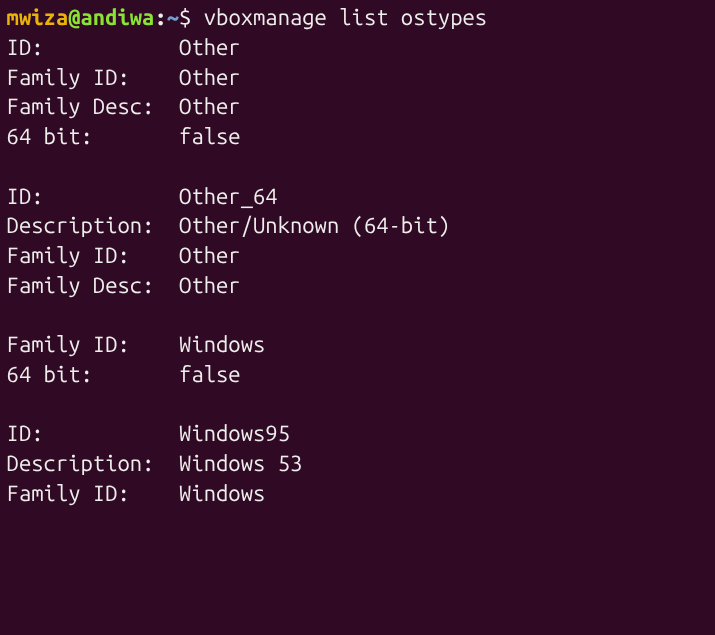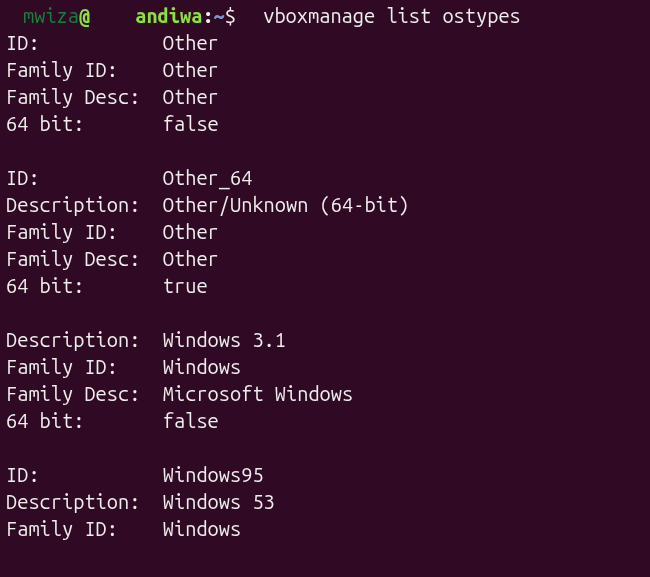--- a/index.html
+++ b/index.html
@@ -11,50 +11,47 @@
   }
   body {
     background: #300a24;
     font-family: "Ubuntu Mono", "DejaVu Sans Mono", "Consolas", monospace;
     font-size: 20px;
     line-height: 27px;
     color: #eeeeec;
     padding: 2px 6px;
     box-sizing: border-box;
   }
-  .prompt-user { color: #15803d; font-weight: normal; margin-left: 17px; }
-  .prompt-host { color: #8ae234; font-weight: bold; margin-left: 45px; }
+  .prompt-user { color: #eab308; font-weight: bold; }
+  .prompt-host { color: #8ae234; font-weight: bold; }
   .prompt-at   { color: #8ae234; font-weight: bold; }
   .prompt-colon{ color: #eeeeec; font-weight: bold; }
   .prompt-path { color: #729fcf; font-weight: bold; }
   .prompt-dollar{ color: #eeeeec; }
-  .cmd { color: #eeeeec; margin-left: 16px; }
+  .cmd { color: #eeeeec; }
   .line { white-space: pre; }
   .key { display: inline-block; }
   .val { display: inline-block; text-align: center; }
   .spacer { height: 27px; }
 </style>
 </head>
 <body>
 
 <div class="line"><span class="prompt-user">mwiza</span><span class="prompt-at">@</span><span class="prompt-host">andiwa</span><span class="prompt-colon">:</span><span class="prompt-path">~</span><span class="prompt-dollar">$</span> <span class="cmd">vboxmanage list ostypes</span></div>
 
 <div id="output">
     <div class="line"><span class="key">ID:           </span><span class="val">Other</span></div>
     <div class="line"><span class="key">Family ID:    </span><span class="val">Other</span></div>
     <div class="line"><span class="key">Family Desc:  </span><span class="val">Other</span></div>
     <div class="line"><span class="key">64 bit:       </span><span class="val">false</span></div>
     <div class="spacer"></div>
     <div class="line"><span class="key">ID:           </span><span class="val">Other_64</span></div>
     <div class="line"><span class="key">Description:  </span><span class="val">Other/Unknown (64-bit)</span></div>
     <div class="line"><span class="key">Family ID:    </span><span class="val">Other</span></div>
     <div class="line"><span class="key">Family Desc:  </span><span class="val">Other</span></div>
-    <div class="line"><span class="key">64 bit:       </span><span class="val">true</span></div>
     <div class="spacer"></div>
-    <div class="line"><span class="key">Description:  </span><span class="val">Windows 3.1</span></div>
     <div class="line"><span class="key">Family ID:    </span><span class="val">Windows</span></div>
-    <div class="line"><span class="key">Family Desc:  </span><span class="val">Microsoft Windows</span></div>
     <div class="line"><span class="key">64 bit:       </span><span class="val">false</span></div>
     <div class="spacer"></div>
     <div class="line"><span class="key">ID:           </span><span class="val">Windows95</span></div>
     <div class="line"><span class="key">Description:  </span><span class="val">Windows 53</span></div>
     <div class="line"><span class="key">Family ID:    </span><span class="val">Windows</span></div>
   </div>
 
 </body></html>

